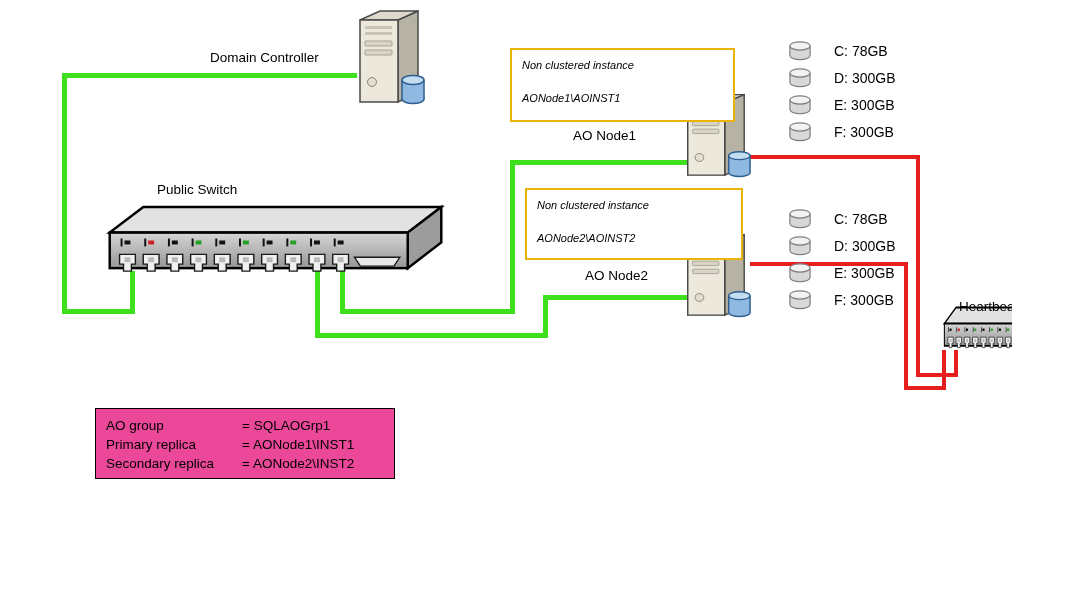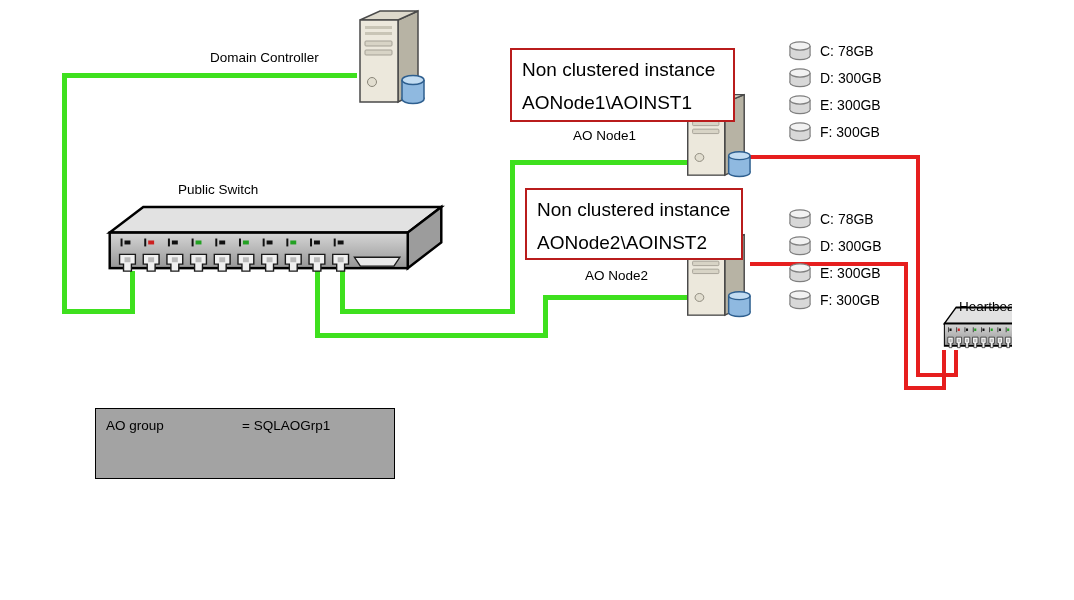--- a/index.html
+++ b/index.html
@@ -6,32 +6,33 @@
   #stage{
     position:relative;width:1012px;height:600px;background:#ffffff;
     font-family:"Liberation Sans", sans-serif;color:#000;overflow:hidden;
   }
   .seg{position:absolute;z-index:1;}
   .seg.green{background:var(--public-network,#3ee01e);}
   .seg.red{background:var(--heartbeat-network,#e61e1e);}
   .icon{position:absolute;z-index:2;line-height:0;}
   .lbl{position:absolute;z-index:3;font-size:13.5px;white-space:nowrap;}
   .nodebox{
-    position:absolute;z-index:3;background:#fff;border:2px solid #b91c1c;
-    font-size:19px;
+    position:absolute;z-index:3;background:#fff;border:2px solid #eab308;
+    font-size:11px;
+    font-style:italic;
   }
   .nodebox .bl{position:absolute;left:10px;white-space:nowrap;}
   .nodebox .l1{top:9px;}
   .nodebox .l2{top:42px;}
   .infobox{
-    position:absolute;z-index:3;background:#a3a3a3;border:1.5px solid #000;
+    position:absolute;z-index:3;background:#ec4899;border:1.5px solid #000;
     font-size:13.5px;padding:7px 8px 4px 10px;box-sizing:border-box;
   }
   .infobox .row{display:grid;grid-template-columns:136px 1fr;height:19px;align-items:center;}
-  .diskrow{position:absolute;z-index:2;display:flex;align-items:center;gap:6px;}
+  .diskrow{position:absolute;z-index:2;display:flex;align-items:center;gap:20px;}
   .diskrow .dlabel{font-size:14px;white-space:nowrap;}
 </style>
 </head>
 <body>
 
 <div id="stage">
 
   <svg width="0" height="0" style="position:absolute" aria-hidden="true">
     <defs>
       <g id="rj45">
@@ -205,21 +206,21 @@
         <use href="#rj45" x="134" y="52"></use>
       <use href="#rj45" x="158" y="52"></use>
         <use href="#rj45" x="182" y="52"></use>
         <use href="#rj45" x="206" y="52"></use>
       <use href="#rj45" x="230" y="52"></use>
       <polygon points="252,55 298,55 292,64 258,64" fill="#e9e9e9" stroke="#1a1a1a" stroke-width="1.4"></polygon>
     </svg>
   </div>
 
   <div class="lbl" style="left:210px;top:50px">Domain Controller</div>
-  <div class="lbl" style="left:178px;top:182px">Public Switch</div>
+  <div class="lbl" style="left:157px;top:182px">Public Switch</div>
   <div class="lbl" style="left:573px;top:128px">AO Node1</div>
   <div class="lbl" style="left:585px;top:268px">AO Node2</div>
   <div class="lbl" style="left:959px;top:299px">Heartbeat</div>
 
   <div class="nodebox" style="left:510px;top:48px;width:221px;height:70px">
     <div class="bl l1">Non clustered instance</div>
     <div class="bl l2">AONode1\AOINST1</div>
   </div>
   <div class="nodebox" style="left:525px;top:188px;width:214px;height:68px">
     <div class="bl l1">Non clustered instance</div>
@@ -306,15 +307,23 @@
         <ellipse cx="15" cy="6.5" rx="11" ry="4.5" fill="#f2f2f2" stroke="#7f7f7f" stroke-width="1.3"></ellipse>
       </svg>
     <span class="dlabel">F: 300GB</span>
   </div>
 
   <div class="infobox" style="left:95px;top:408px;width:300px;height:71px">
     <div class="row">
       <span>AO group</span>
       <span>= SQLAOGrp1</span>
     </div>
+    <div class="row">
+      <span>Primary replica</span>
+      <span>= AONode1\INST1</span>
+    </div>
+    <div class="row">
+      <span>Secondary replica</span>
+      <span>= AONode2\INST2</span>
+    </div>
   </div>
 
 </div>
 
 </body></html>

